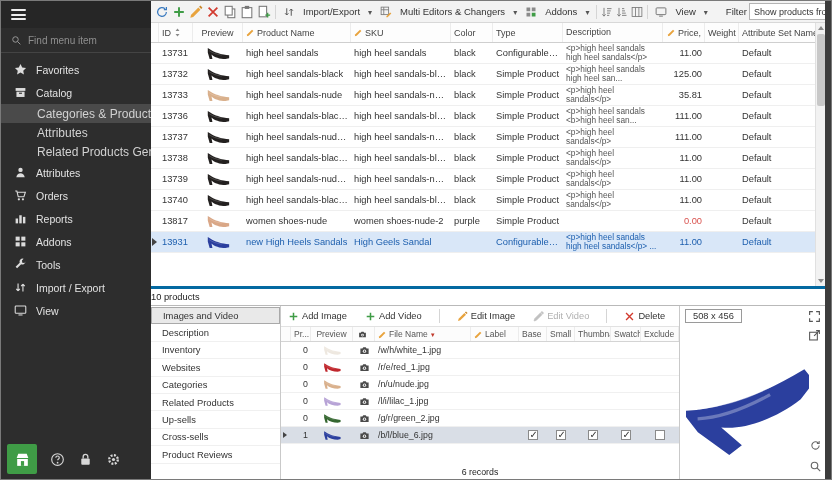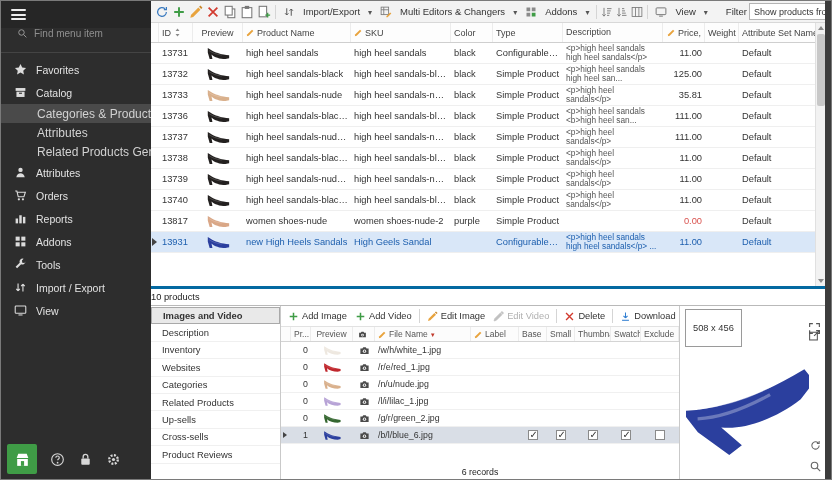--- a/index.html
+++ b/index.html
@@ -4,21 +4,21 @@
 <style>
 *{box-sizing:border-box;margin:0;padding:0}
 html,body{width:832px;height:480px;overflow:hidden}
 body{font-family:"Liberation Sans",sans-serif;font-size:10px;color:#333;background:#fff;position:relative}
 .app{position:absolute;inset:0;border:1px solid #7a7a7a;background:#fff}
 .right-strip{position:absolute;right:0;top:0;width:6px;height:100%;background:#3c3c3c;z-index:5}
 
 .sidebar{position:absolute;left:0;top:0;width:150px;height:100%;background:#2d2d2d;color:#dcdcdc;display:flex;flex-direction:column;z-index:2}
 .sb-top{height:27px;background:#262626;display:flex;align-items:center;padding-left:10px;flex:0 0 auto}
 .hamburger span{display:block;width:15px;height:2px;background:#eee;margin:2.5px 0;border-radius:1px}
-.sb-search{height:25px;display:flex;align-items:flex-start;gap:6px;padding:0 16px;border-bottom:1px solid #444;flex:0 0 auto}
+.sb-search{height:25px;display:flex;align-items:center;gap:6px;padding:0 10px;border-bottom:1px solid #444;flex:0 0 auto}
 .sb-search .ic{width:11px;height:11px}
 .sb-search input{background:transparent;border:none;outline:none;color:#ccc;font-size:10px;width:100px;font-family:"Liberation Sans",sans-serif}
 .sb-search input::placeholder{color:#8f8f8f}
 nav{flex:1 1 auto;padding-top:5px;overflow:hidden}
 .side-item{height:23px;display:flex;align-items:center;gap:9px;padding-left:13px;cursor:pointer;font-size:10.5px;color:#e2e2e2;white-space:nowrap}
 .side-item .ic{width:13px;height:13px;flex:0 0 auto}
 .side-item.sub{padding-left:36px;height:19px;font-size:12px;color:#d2d2d2}
 .side-item.selected{background:#4a4a4a}
 .sb-bottom{height:40px;display:flex;align-items:center;gap:13px;padding:0 6px;flex:0 0 auto}
 .store-btn{width:30px;height:30px;background:#3f9c46;display:flex;align-items:center;justify-content:center;border-radius:2px;cursor:pointer}
@@ -61,23 +61,23 @@
 .varrow{height:10px;display:flex;align-items:center;justify-content:center}
 .varrow.up::after{content:"";border-bottom:4px solid #8a8a8a;border-left:3px solid transparent;border-right:3px solid transparent}
 .varrow.down{position:absolute;bottom:0;left:0;right:0}
 .varrow.down::after{content:"";border-top:4px solid #8a8a8a;border-left:3px solid transparent;border-right:3px solid transparent}
 .vthumb{position:absolute;top:11px;left:1px;width:8px;height:72px;background:#c8c8c8;border-radius:2px}
 .grid-status{height:16px;display:flex;align-items:center;font-size:9.3px;color:#222;flex:0 0 auto}
 
 .bottom{flex:1 1 auto;display:flex;border-top:1px solid #b9b9b9;min-height:0}
 .tabs{width:130px;flex:0 0 auto;border-right:1px solid #c9c9c9;background:#fff;padding-top:1px}
 .tab{height:17.4px;display:flex;align-items:center;padding-left:11px;font-size:9.4px;color:#333;cursor:pointer;border-bottom:1px solid #f0f0f0;white-space:nowrap}
-.tab.selected{background:#e9e9e9;border:1px solid #a9a9a9;font-weight:bold}
+.tab.selected{background:#e9e9e9;border:1px solid #a9a9a9;font-weight:normal}
 .detail{flex:1 1 auto;display:flex;flex-direction:column;min-width:0}
-.detail-toolbar{height:21px;display:flex;align-items:center;gap:2px;padding:0 4px;border-bottom:1px solid #e2e2e2;font-size:9.3px;white-space:nowrap;overflow:hidden;flex:0 0 auto}
+.detail-toolbar{height:21px;display:flex;align-items:center;gap:12px;padding:0 4px;border-bottom:1px solid #e2e2e2;font-size:9.3px;white-space:nowrap;overflow:hidden;flex:0 0 auto}
 .dtbtn{display:inline-flex;align-items:center;gap:3px;padding:1px 3px;cursor:pointer;color:#333;flex:0 0 auto}
 .dtbtn .tb-ic{width:11px;height:11px}
 .dtbtn.disabled{color:#b0b0b0;cursor:default}
 .dtbtn.disabled svg *{stroke:#c0c0c0 !important;fill:#c0c0c0 !important}
 .dg{flex:0 0 auto}
 .dg-header{display:flex;height:15px;align-items:center;border-bottom:1px solid #d4d4d4;background:#fcfcfc}
 .dg-header .dgc{font-size:8.5px;color:#555;display:flex;align-items:center;gap:2px;border-right:1px solid #ececec;height:100%}
 .dg-row{display:flex;height:17px;align-items:center;border-bottom:1px solid #f0f0f0;cursor:pointer;background:#fff}
 .dg-row.sel{background:#d9dee6}
 .dgc{padding:0 3px;overflow:hidden;white-space:nowrap;text-overflow:ellipsis;font-size:8.8px;color:#333;flex:0 0 auto}
@@ -94,21 +94,21 @@
 .d-excl{flex:1 1 auto;display:flex;justify-content:center}
 .dg-header .d-pr,.dg-header .d-base,.dg-header .d-small,.dg-header .d-thumb,.dg-header .d-swatch,.dg-header .d-excl{justify-content:flex-start}
 .cb{width:10px;height:10px;border:1px solid #8a8a8a;background:#fff;position:relative;flex:0 0 auto}
 .cb.checked::after{content:"✓";position:absolute;left:0.5px;top:-2.5px;font-size:10px;color:#333}
 .redmark::after{content:"▼";color:#c0392b;font-size:6px;line-height:1}
 .detail-blank{flex:1 1 auto}
 .detail-status{height:15px;display:flex;align-items:center;justify-content:center;font-size:8.8px;color:#222;flex:0 0 auto}
 
 .preview{width:146px;flex:0 0 auto;border-left:1px solid #c9c9c9;background:#fff;position:relative}
 .pv-top{position:absolute;top:3px;left:5px;right:4px;display:flex;justify-content:space-between;align-items:center}
-.pv-size{border:1px solid #9a9a9a;padding:13px 7px;font-size:9.3px;color:#333;background:#fff}
+.pv-size{border:1px solid #9a9a9a;padding:1px 7px;font-size:9.3px;color:#333;background:#fff}
 .pvic{width:13px;height:13px;display:inline-flex;cursor:pointer}
 .pv-ext{position:absolute;top:23px;right:4px}
 .pv-img{position:absolute;left:6px;right:16px;top:24px;bottom:8px;display:flex;align-items:center;justify-content:center;overflow:hidden}
 .pv-side{position:absolute;right:3px;bottom:6px;display:flex;flex-direction:column;gap:8px}
 .ic{display:inline-flex}
 .ic svg,.tb-ic svg,.hic svg,.pvic svg,.sbic svg{width:100%;height:100%;display:block}
 </style>
 </head>
 <body>
 

